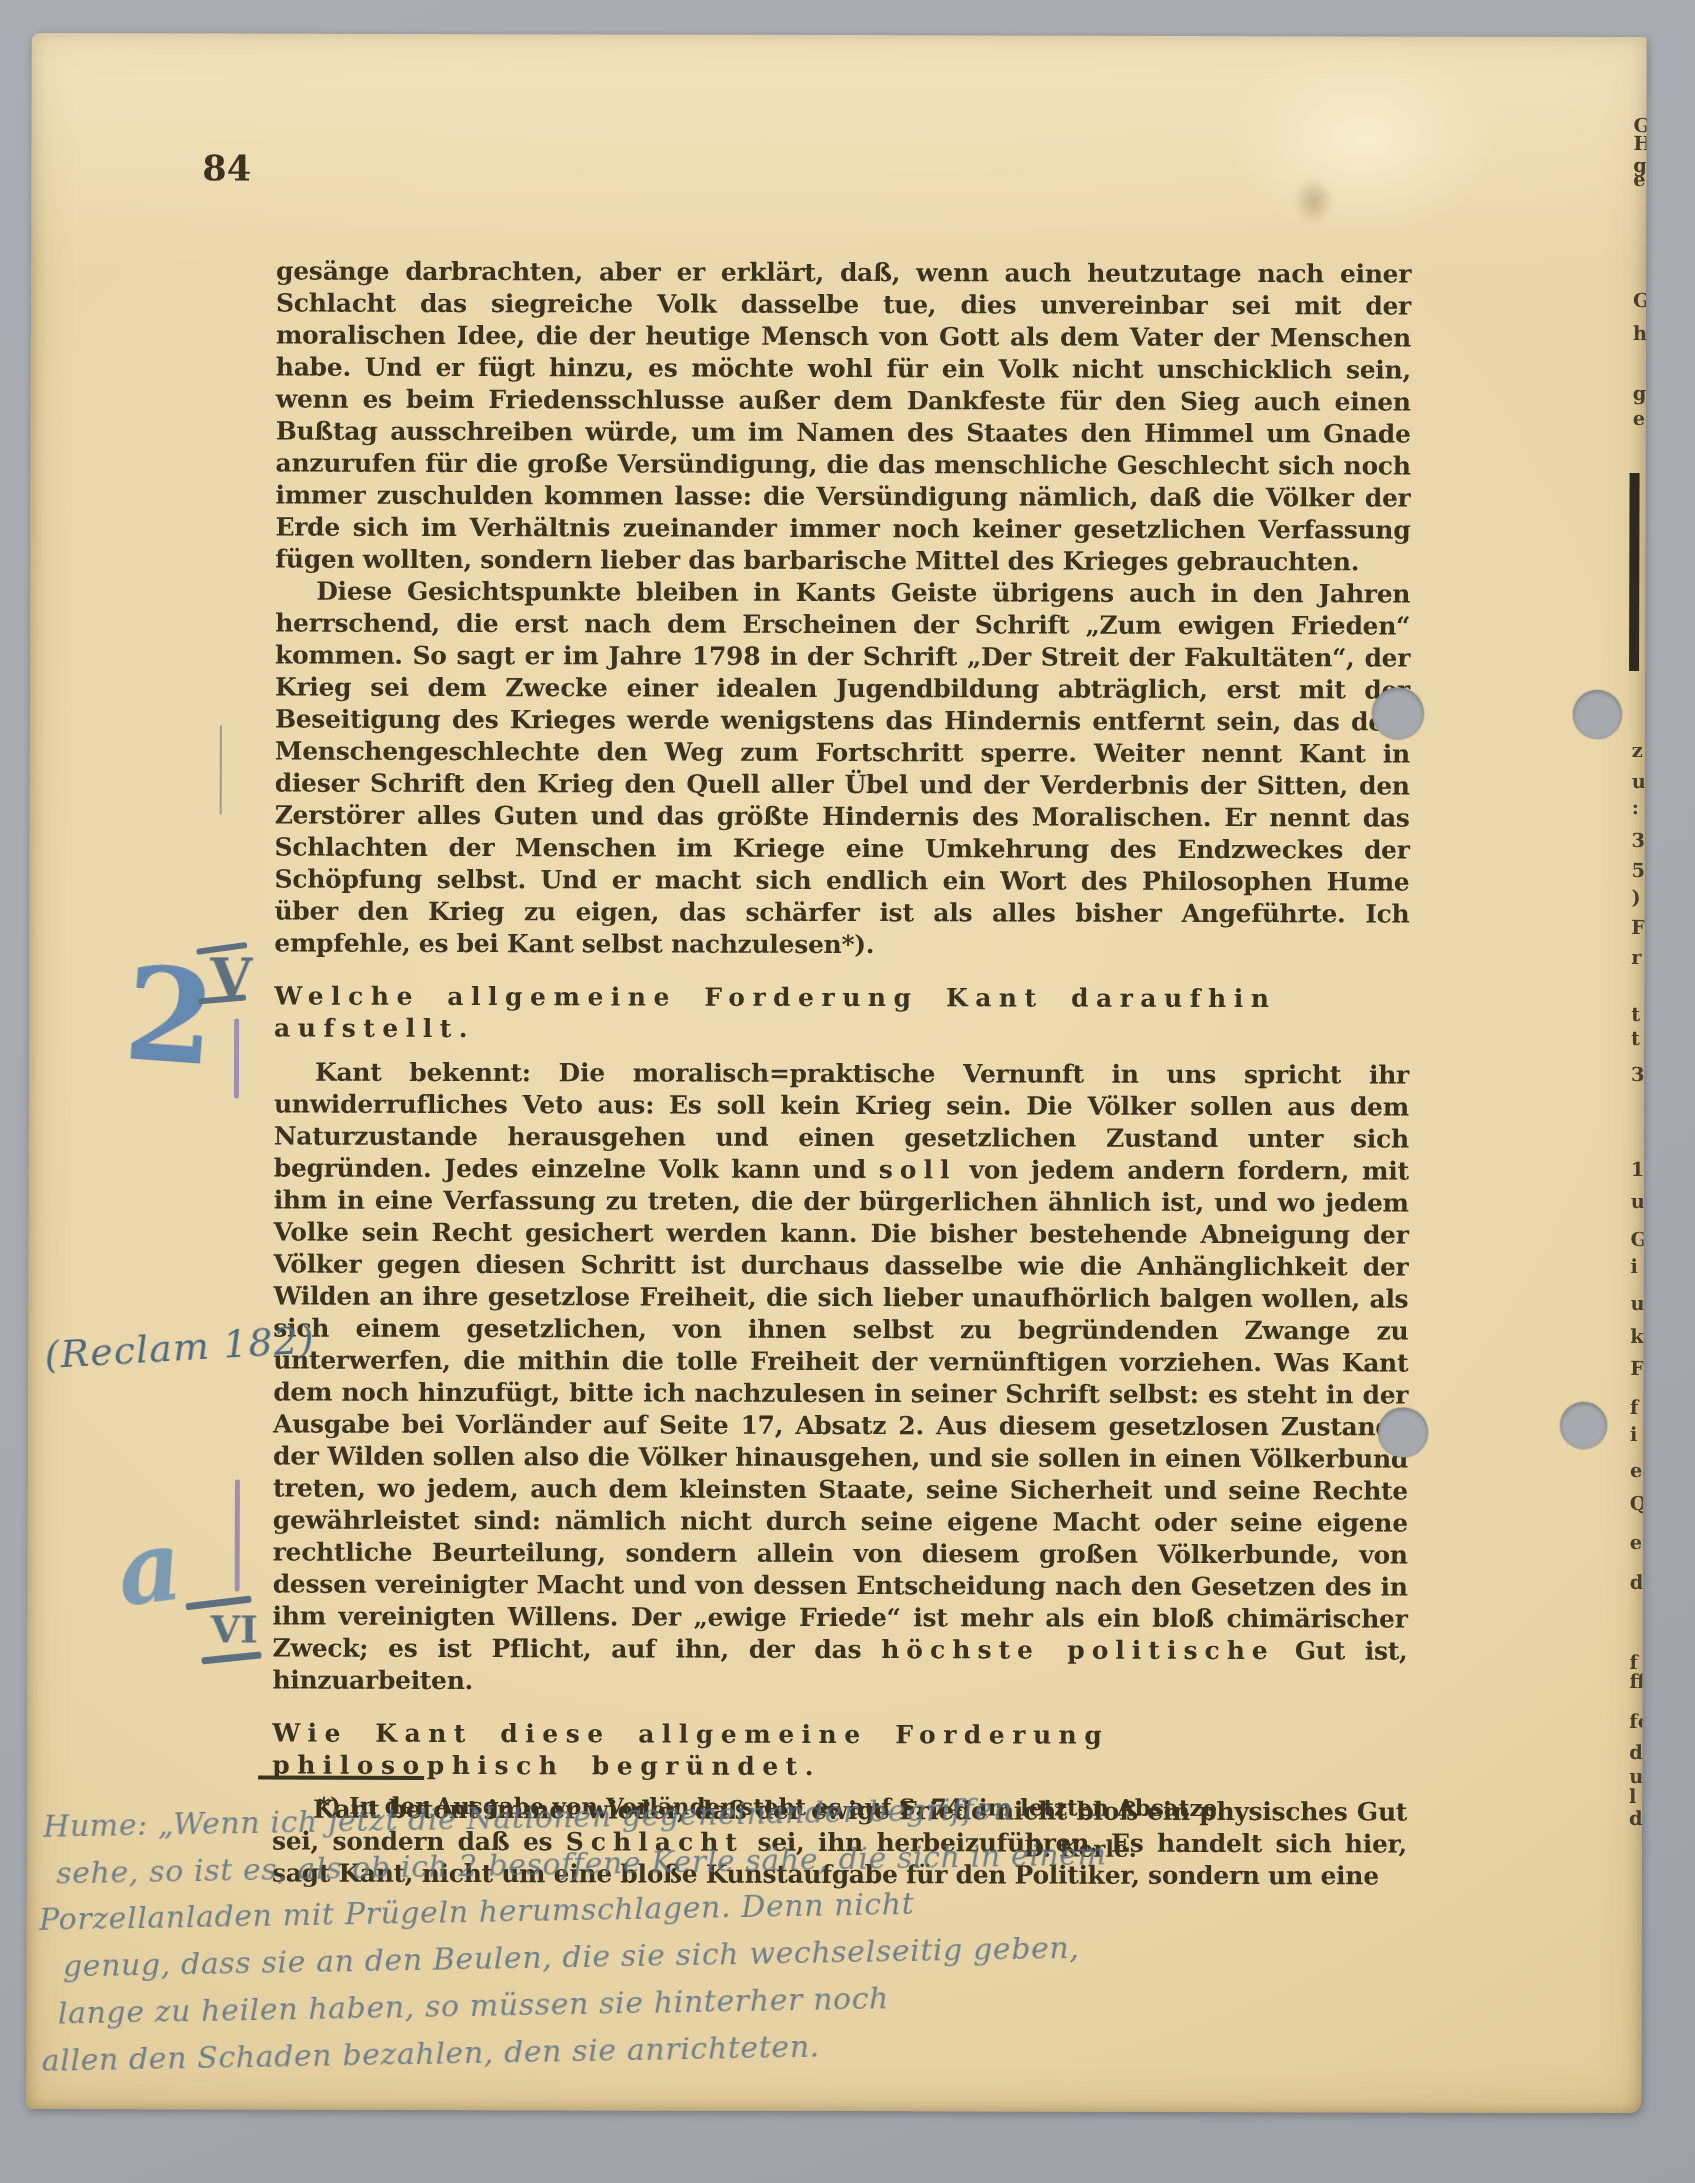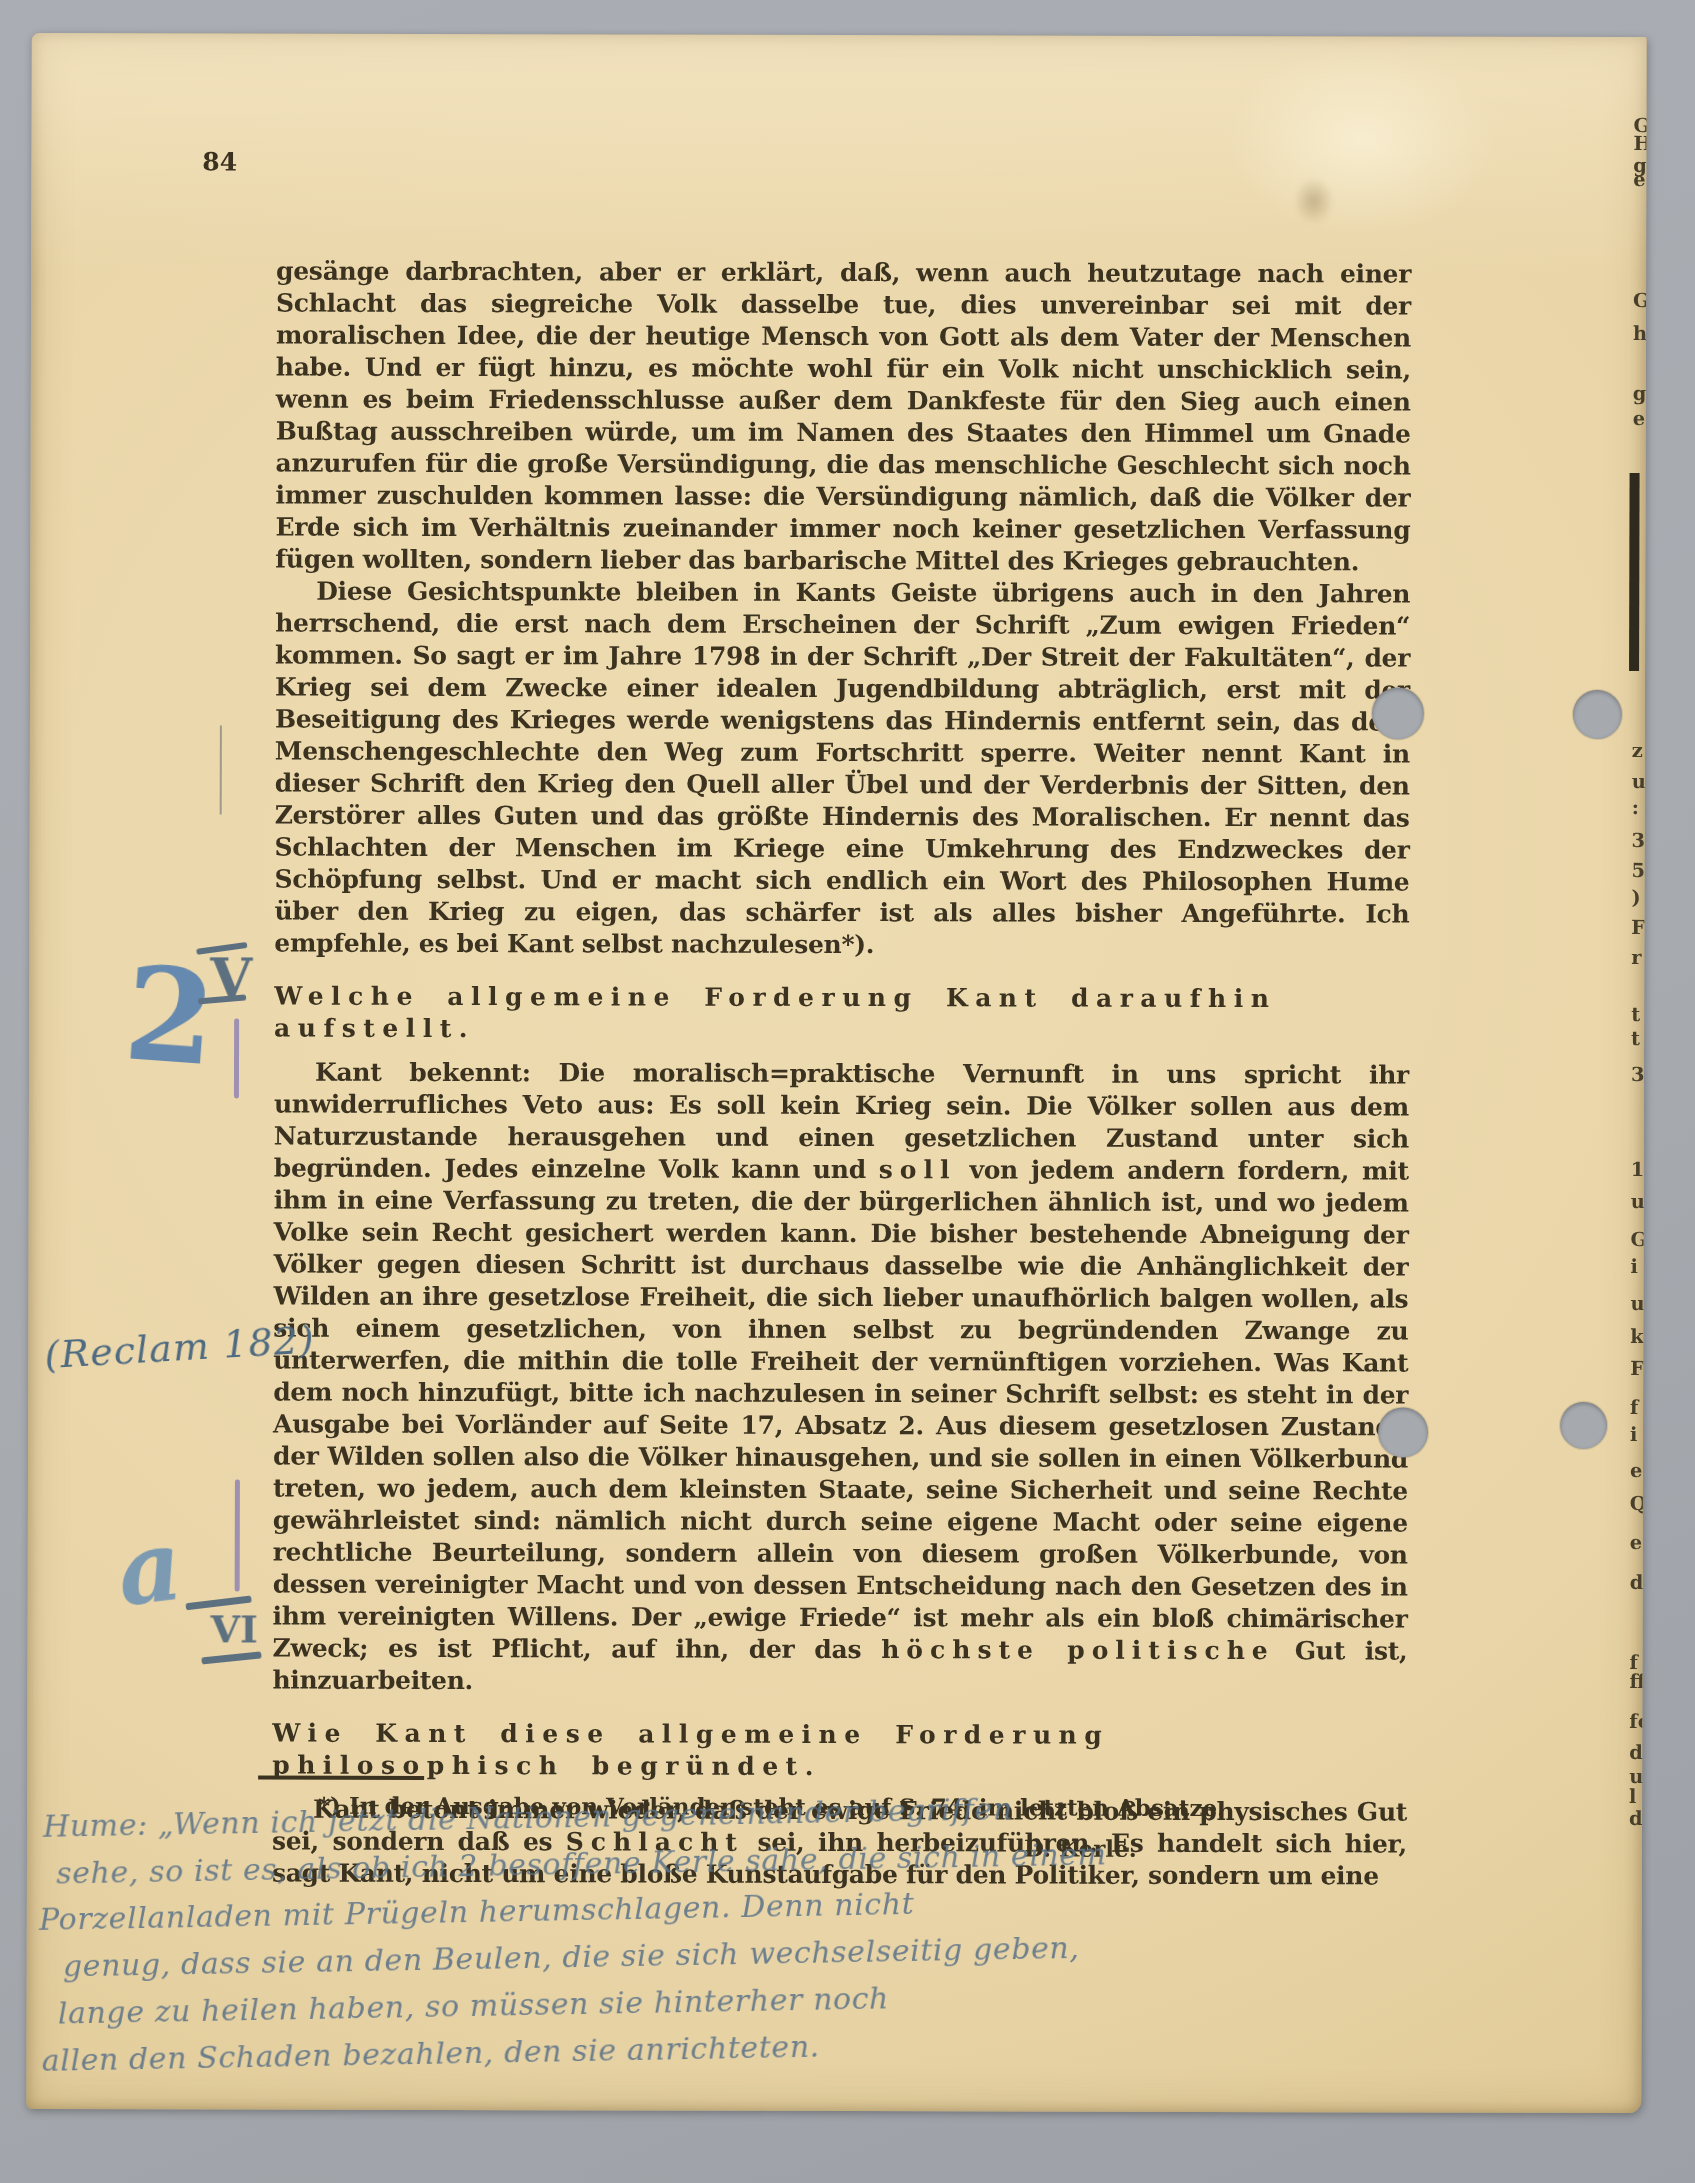--- a/index.html
+++ b/index.html
@@ -17,21 +17,21 @@
     transform:rotate(0.15deg);transform-origin:50% 50%;
     overflow:hidden;
   }
   .paper-tone{position:absolute;left:0;top:0;right:0;height:239px;
     background:linear-gradient(rgba(255,246,222,.4),rgba(255,246,222,0));pointer-events:none;}
   .light-patch{position:absolute;left:1196px;top:10.3px;width:268px;height:188px;
     background:radial-gradient(closest-side, rgba(250,242,216,.75), rgba(250,242,216,0));}
   .smudge{position:absolute;left:1262px;top:141px;width:41px;height:48px;border-radius:50%;
     background:radial-gradient(closest-side, rgba(110,85,40,.32), rgba(110,85,40,0));filter:blur(2.8px);}
 
-  .page-number{position:absolute;left:171px;top:114px;font-size:25px;font-weight:bold;color:#3b3220;}
+  .page-number{position:absolute;left:171px;top:114px;font-size:35px;font-weight:bold;color:#3b3220;}
 
   .text-block{position:absolute;left:245px;top:222px;width:1135px;color:#3b3220;
     font-size:25px;line-height:32px;font-weight:bold;letter-spacing:-0.3px;text-align:justify;}
   .text-block p{margin:0;}
   .indent{text-indent:41px;}
   .heading{letter-spacing:.30em;word-spacing:.45em;margin-top:20.5px !important;margin-bottom:12.5px !important;text-align:left;}
   .sperr{letter-spacing:.28em;}
 
   .footnote-rule{position:absolute;left:231px;top:1742px;width:166px;height:4px;background:#3b3220;}
   .footnote{position:absolute;left:291px;top:1758px;width:1083px;font-size:23px;font-weight:bold;color:#3b3220;}

